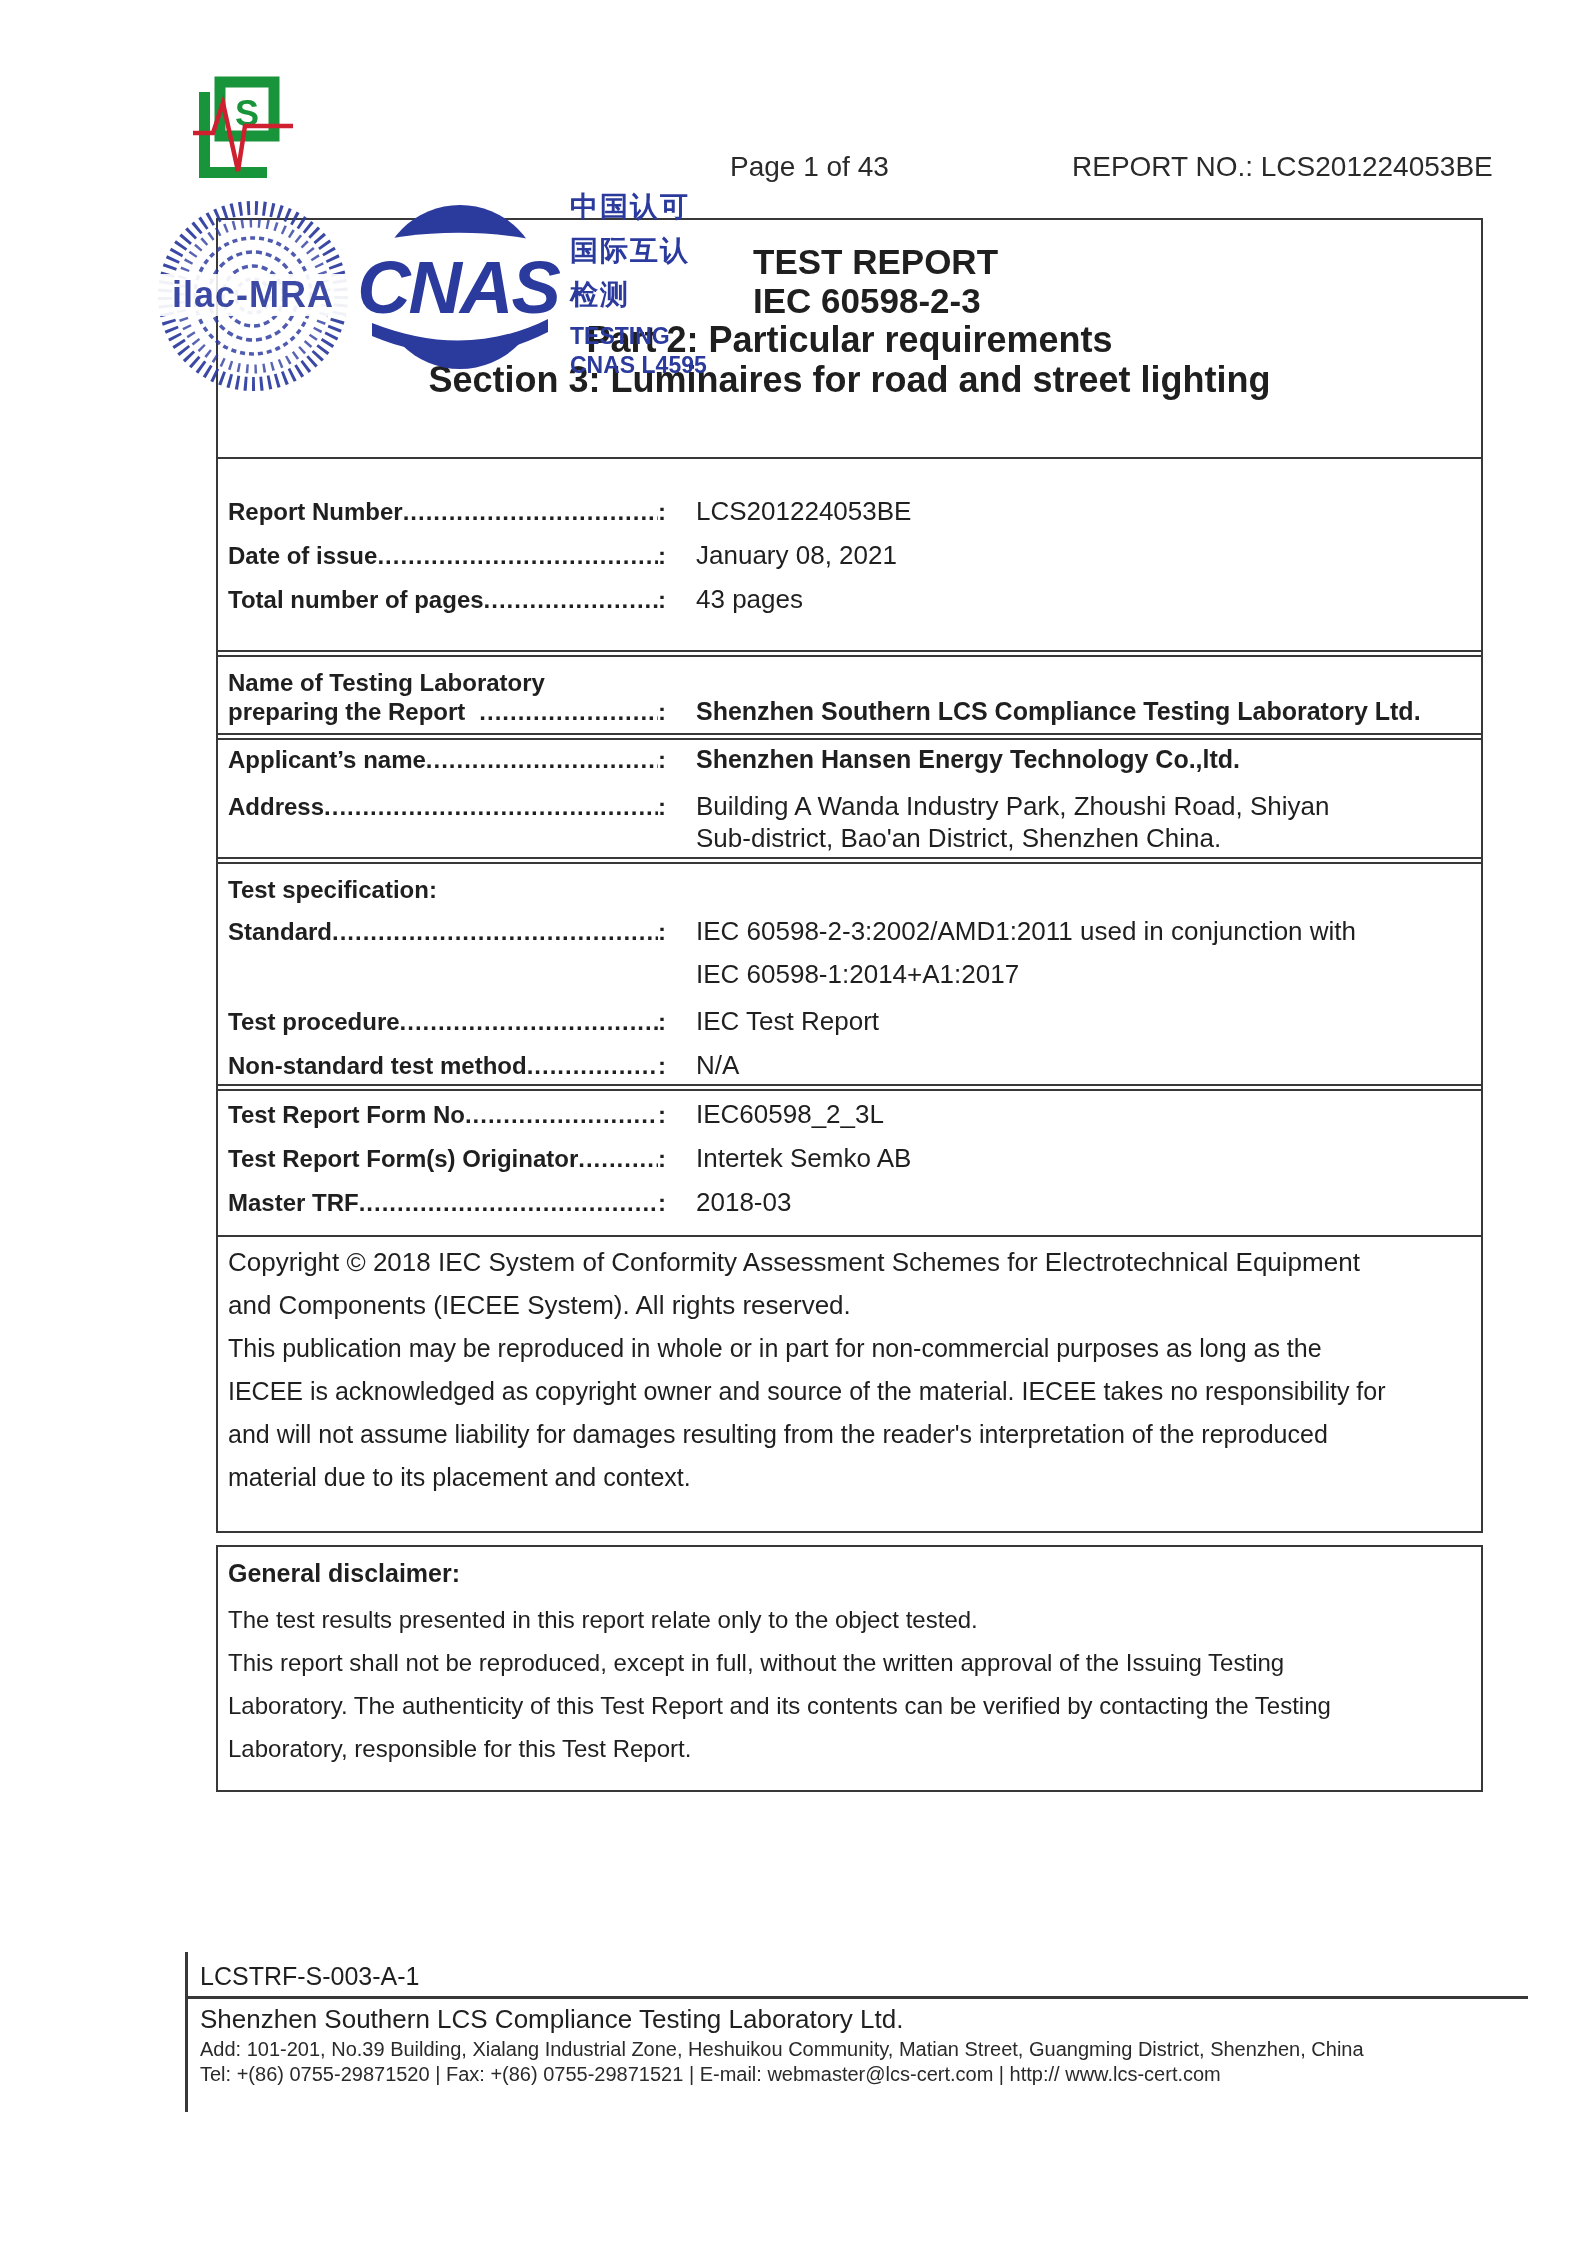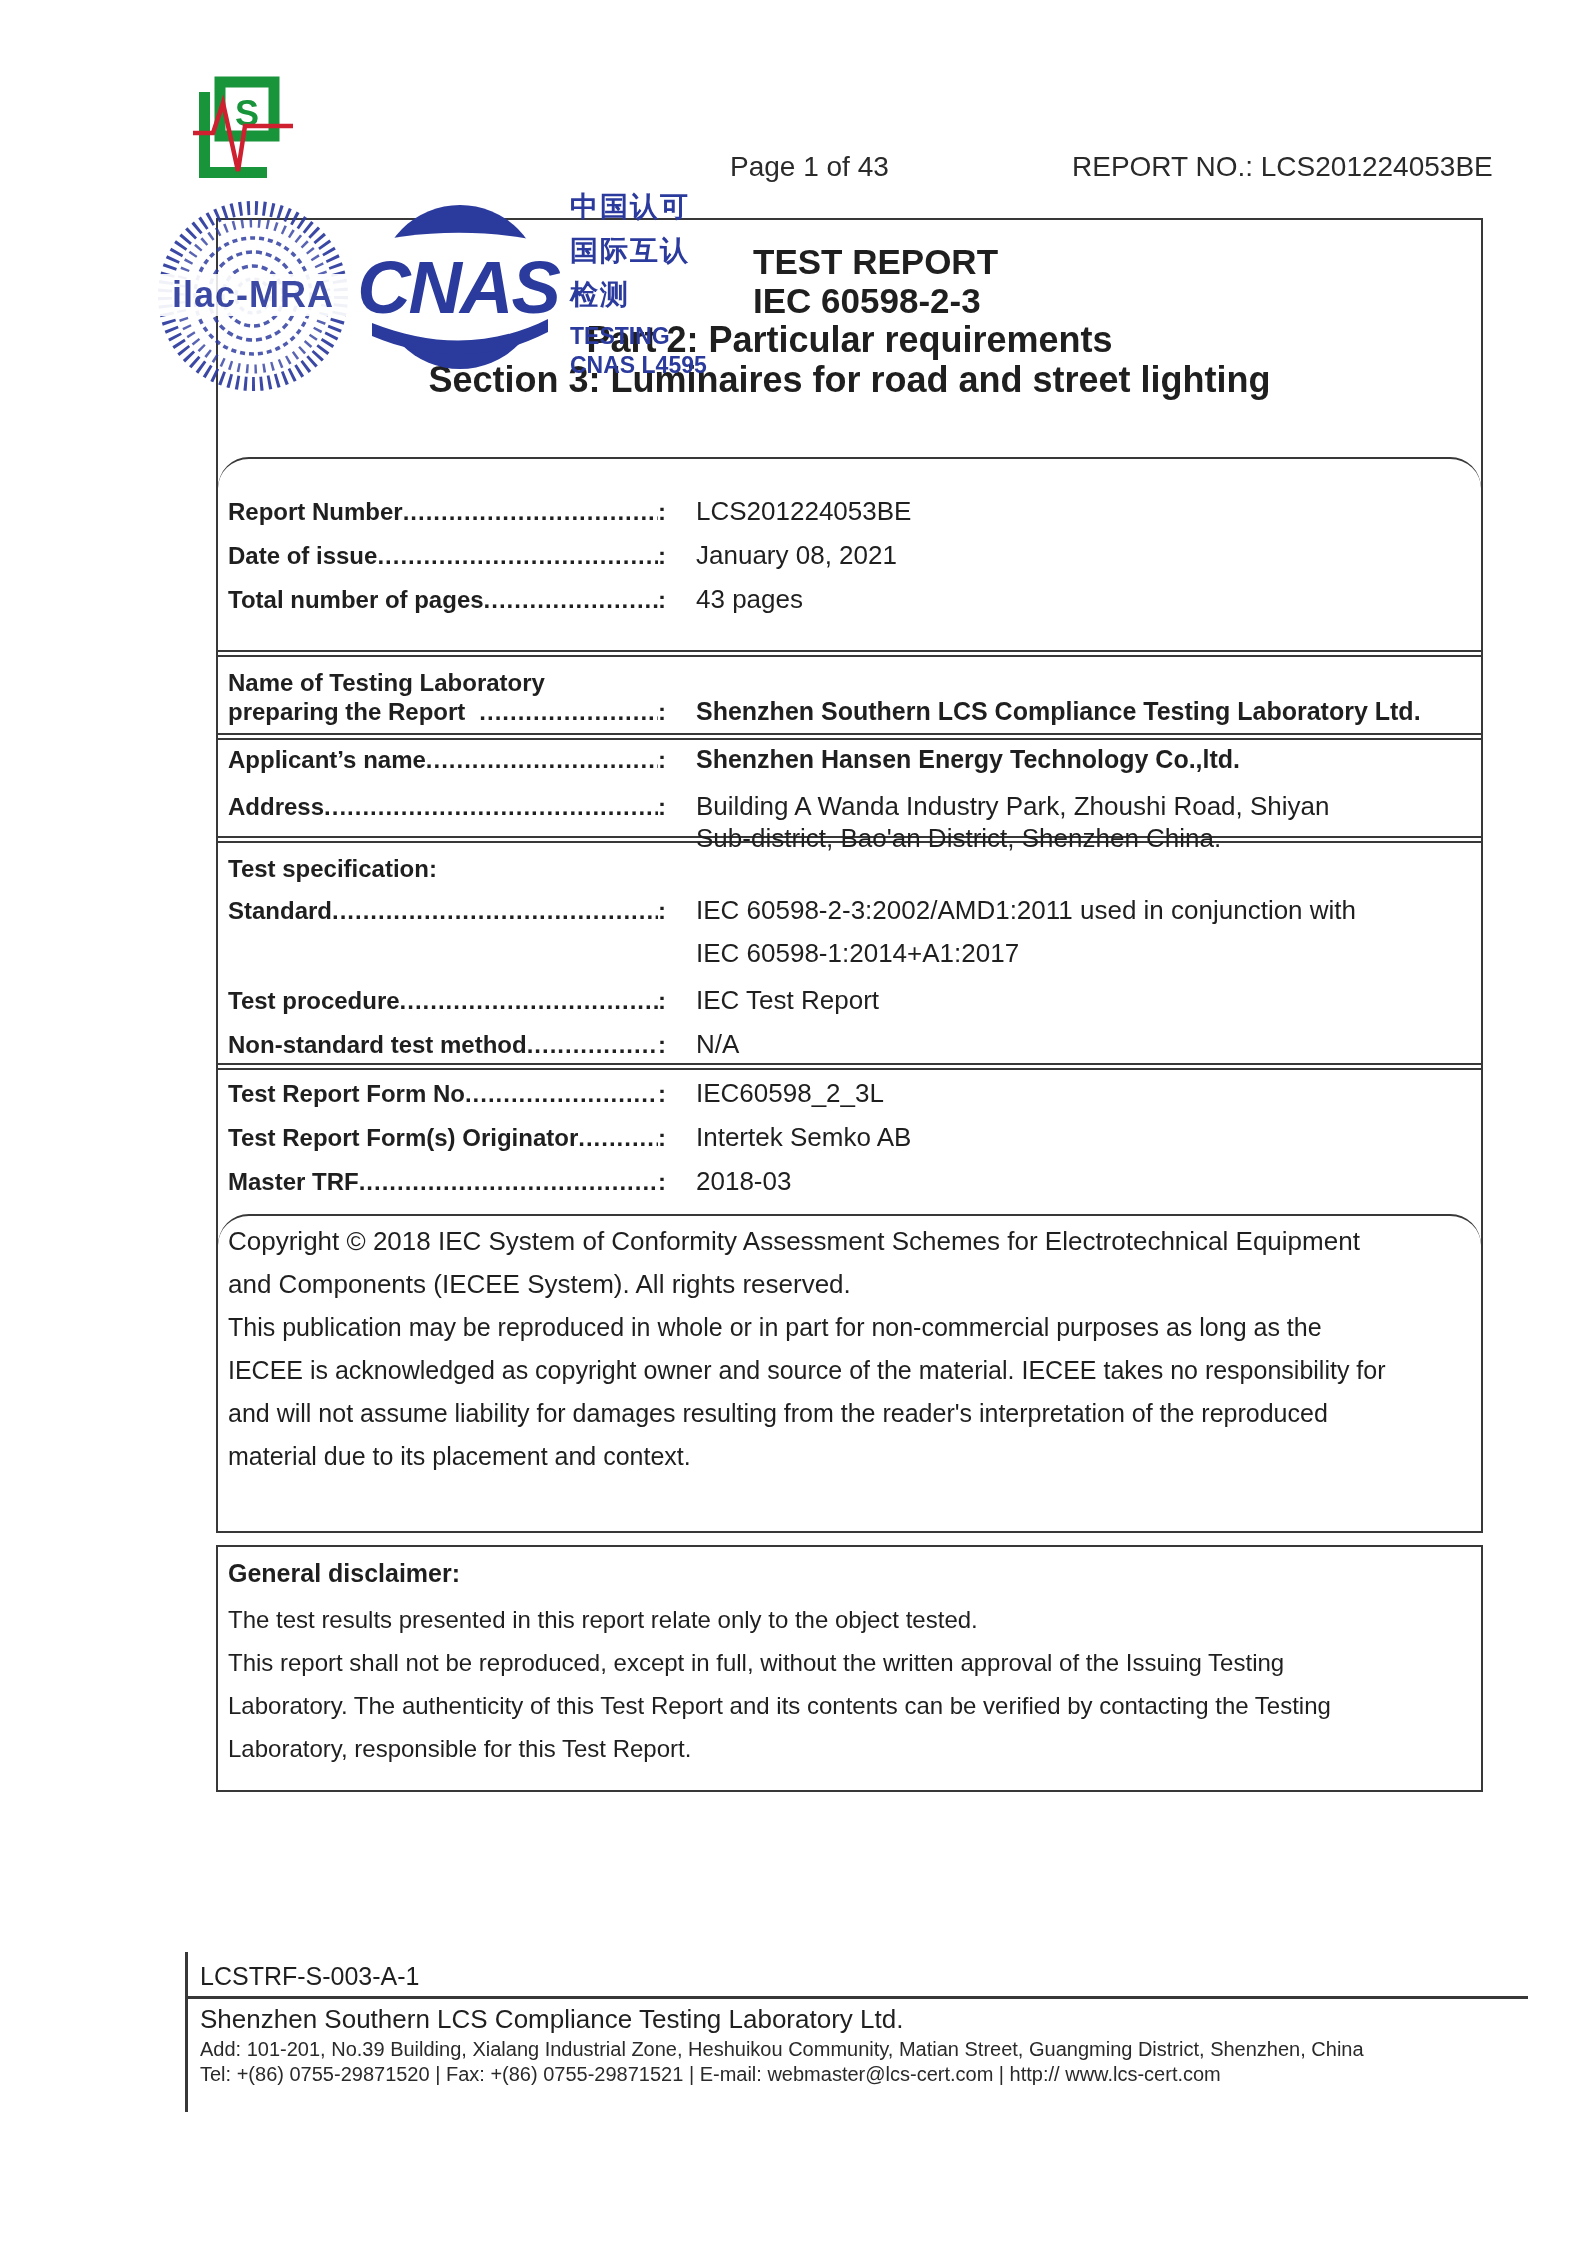--- a/index.html
+++ b/index.html
@@ -29,24 +29,24 @@
   }
   .box2 {
     left:216px; top:1545px; width:1267px; height:247px;
     border:2.5px solid #383838; box-sizing:border-box; padding:12px 8px 0 10px;
   }
 
   .title-block { height:237px; overflow:hidden; }
   .title-left { margin:22px 0 0 535px; font-weight:bold; font-size:35px; line-height:39px; white-space:nowrap; }
   .title-center { text-align:center; font-weight:bold; font-size:36px; line-height:40px; white-space:nowrap; }
 
-  .sec { padding-left:10px; padding-right:8px; box-sizing:border-box;border-radius:31px; }
+  .sec { padding-left:10px; padding-right:8px; box-sizing:border-box; }
   .sec-a { border-top:2.5px solid #383838; height:192.5px; padding-top:39px; }
   .sec-b { height:76px; padding-top:13px; }
-  .sec-c { height:96px; padding-top:6px; }
+  .sec-c { height:117px; padding-top:6px; }
   .sec-d { height:220px; padding-top:13px; }
   .sec-e { height:144px; padding-top:10px; }
   .sec-f { border-top:2.5px solid #383838; height:285.5px; padding-top:4px; }
   .dsep { height:3px; border-top:2.5px solid #383838; border-bottom:2px solid #383838; }
 
   .row { display:flex; align-items:flex-start; margin-bottom:17px; }
   .labelcell { display:flex; width:430px; flex:0 0 430px; font-weight:bold; font-size:24px; line-height:27px; }
   .lbl { white-space:nowrap; }
   .leader { flex:1 1 auto; overflow:hidden; white-space:nowrap; }
   .leader::after { content:"...................................................................................................."; letter-spacing:1px; }

